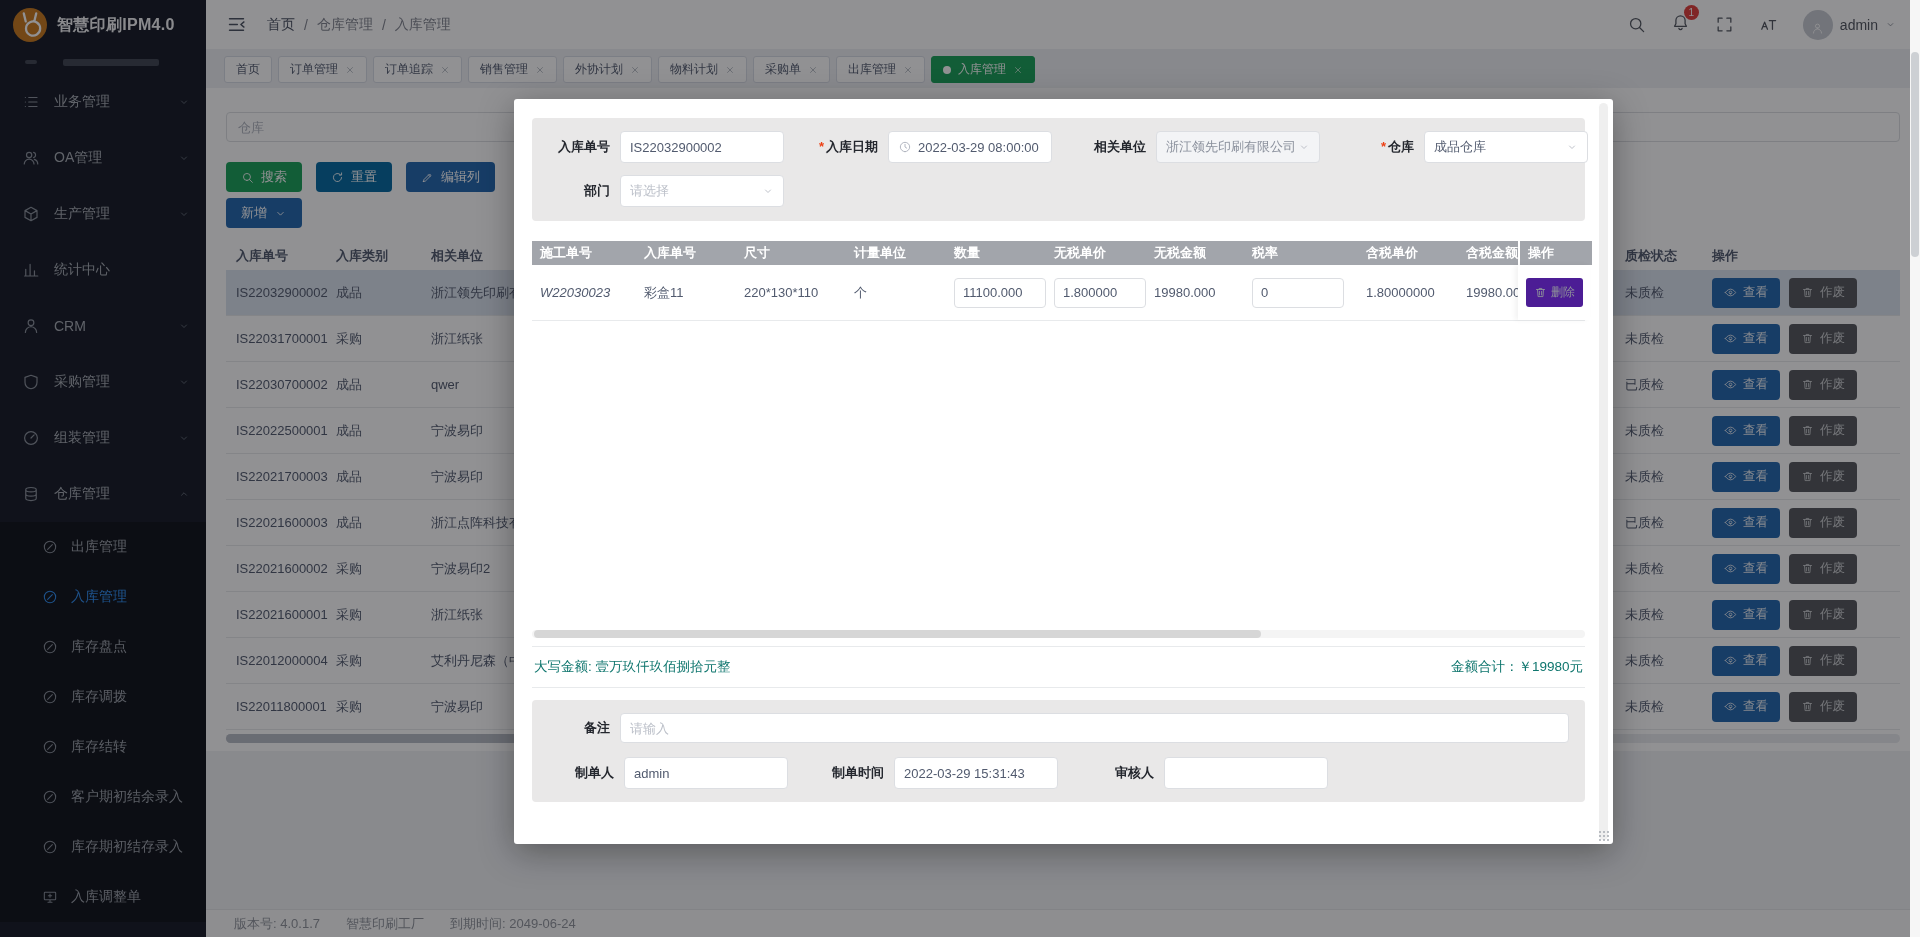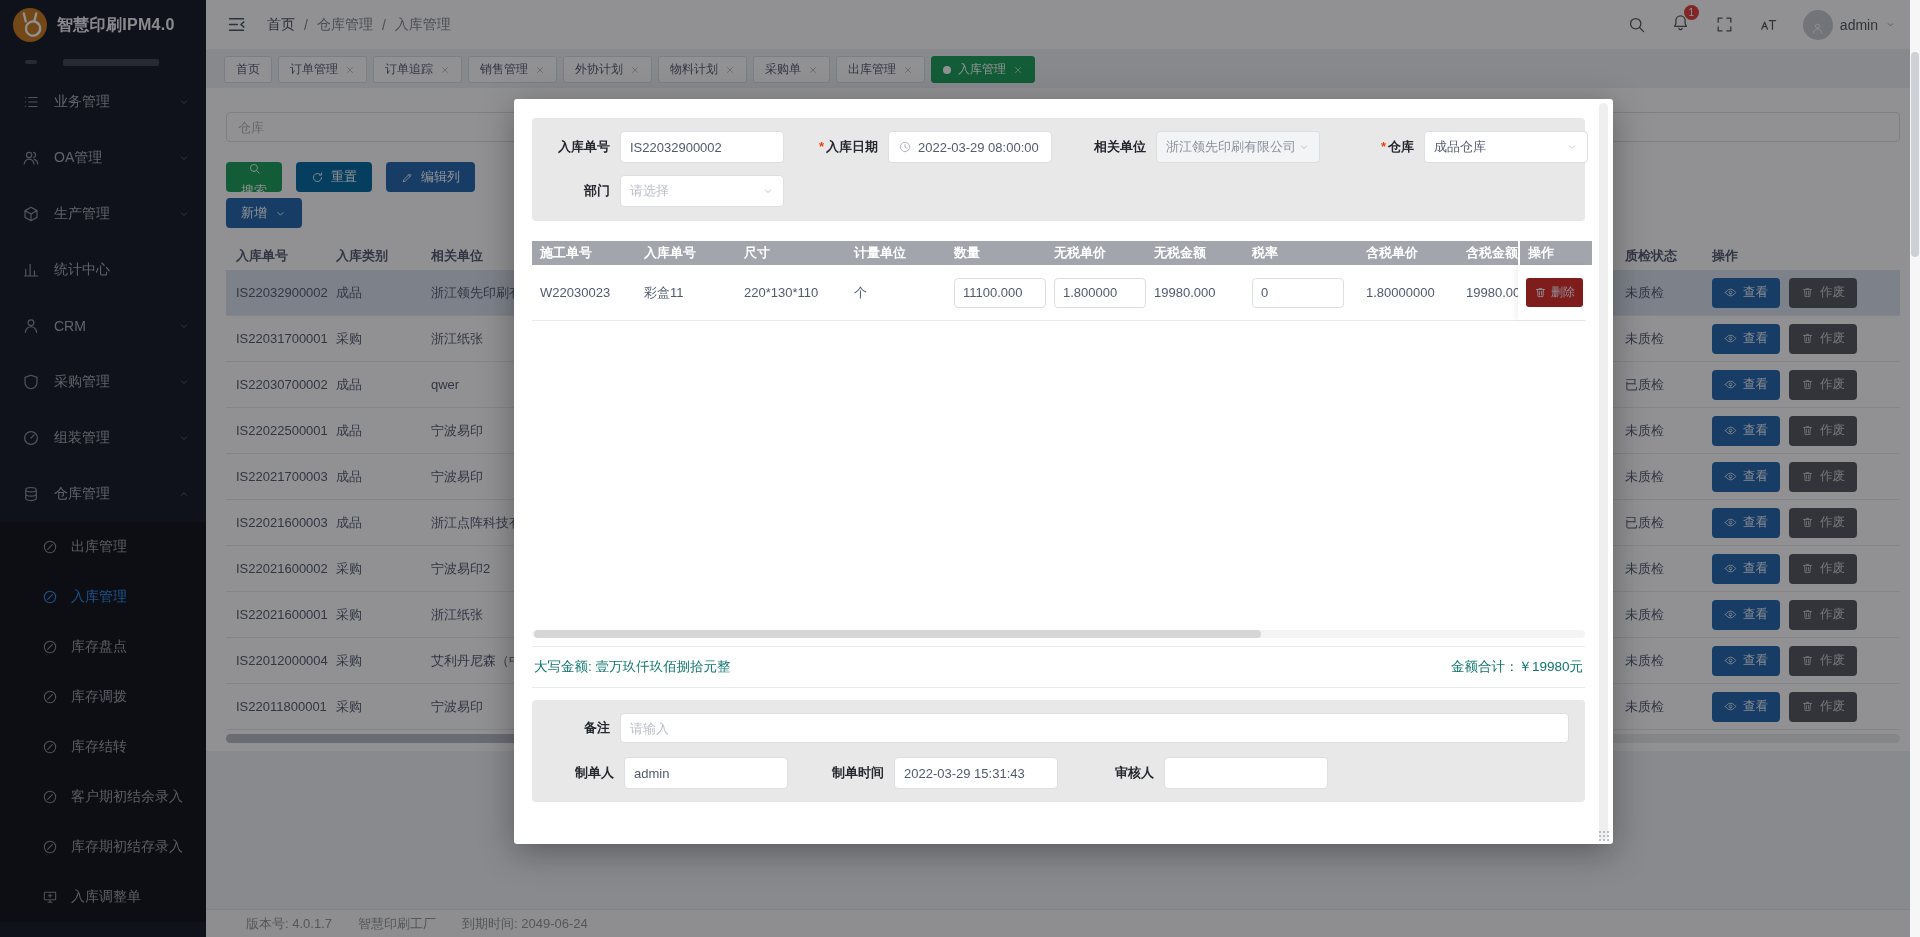--- a/index.html
+++ b/index.html
@@ -47,41 +47,41 @@
   .tab.active{background:#18a058;border-color:#18a058;color:#fff;}
   .tab.active .x{color:#eaf6ef;}
   .tab .dot{width:8px;height:8px;border-radius:50%;background:#fff;flex:none;}
 
   .content{height:663px;background:#fff;padding:24px 20px 0 20px;flex:none;position:relative;}
   .filter-input{width:100%;height:30px;border:1px solid #dcdee2;border-radius:4px;font-size:13px;color:#515a6e;padding:0 11px;outline:none;font-family:inherit;background:#fff;}
   .filter-input::placeholder{color:#aeb3bd;}
   .btn-row{margin-top:20px;display:flex;gap:14px;}
   .btn{height:30px;display:inline-flex;align-items:center;gap:7px;padding:0 15px;border:none;border-radius:4px;color:#fff;font-size:13px;font-family:inherit;cursor:pointer;}
   .btn .ic{width:13px;height:13px;}
-  .btn.green{background:#18a058;flex-direction:column;}
+  .btn.green{background:#18a058;}
   .btn.gold{background:#0369a1;}
   .btn.blue{background:#2166ae;}
   .btn-row2{margin-top:6px;}
   .orders{margin-top:14px;}
   .ohead{display:flex;height:28px;align-items:center;font-size:13px;font-weight:bold;color:#515a6e;}
   .orow{display:flex;height:46px;align-items:center;border-bottom:1px solid #e8eaec;font-size:13px;color:#515a6e;cursor:pointer;}
   .orow.selected{background:#dbe3ee;}
   .c1{width:110px;padding-left:10px;flex:none;overflow:hidden;white-space:nowrap;}
   .c2{width:95px;flex:none;overflow:hidden;white-space:nowrap;}
   .c3{flex:1;min-width:0;overflow:hidden;white-space:nowrap;}
   .c4{width:125px;padding-left:50px;flex:none;overflow:hidden;white-space:nowrap;}
   .c5{width:200px;padding-left:12px;flex:none;display:flex;align-items:center;gap:9px;}
   .act-btn{height:30px;display:inline-flex;align-items:center;gap:6px;padding:0 12px;border:none;border-radius:4px;font-size:12.5px;font-family:inherit;cursor:pointer;}
   .act-btn .ic{width:13px;height:13px;}
   .act-view{background:#2166ae;color:#e8eef5;}
   .act-void{background:#54575c;color:#c9cbce;}
   .h-scroll{height:9px;margin-top:4px;background:#e9ebee;border-radius:5px;position:relative;}
   .h-scroll .thumb{position:absolute;left:0;top:0;height:9px;width:32%;background:#b7bcc5;border-radius:5px;}
   .gap{flex:1;background:#f0f2f5;}
-  .page-footer{height:28px;background:#fafafa;border-top:1px solid #e3e5e8;display:flex;align-items:center;gap:26px;padding-left:40px;font-size:13px;color:#90949c;flex:none;}
+  .page-footer{height:28px;background:#fafafa;border-top:1px solid #e3e5e8;display:flex;align-items:center;gap:26px;padding-left:28px;font-size:13px;color:#90949c;flex:none;}
 
   
   .overlay{position:fixed;inset:0;background:rgba(10,12,16,.45);z-index:40;}
   .vscroll-page{position:fixed;top:0;right:0;width:10px;height:100%;background:#f6f6f6;z-index:100;}
   .vscroll-page .thumb{position:absolute;top:52px;left:1px;width:8px;height:205px;background:#cdd0d4;border-radius:4px;}
 
   
   .modal{position:fixed;left:514px;top:99px;width:1099px;height:745px;background:#fff;border-radius:3px;box-shadow:0 8px 34px rgba(0,0,0,.35);z-index:50;display:flex;flex-direction:column;}
   .m-title{height:39px;border-bottom:1px solid #ececec;display:flex;align-items:center;padding:0 20px;font-size:14px;font-weight:bold;color:#17233d;flex:none;}
   .win-btns{margin-left:auto;display:flex;align-items:center;gap:25px;color:#4b4f56;}
@@ -104,21 +104,21 @@
   .ctrl.date span{overflow:hidden;white-space:nowrap;}
   .ph{color:#bcc0c9;}
   .items{margin-top:20px;}
   .ithead{display:flex;height:24px;}
   .ith{background:#a2a5ab;color:#fff;font-size:13px;font-weight:bold;display:flex;align-items:center;padding-left:8px;overflow:hidden;white-space:nowrap;flex:none;}
   .ith.actions{margin-left:2px;width:72px;}
   .itrow{display:flex;height:56px;align-items:center;border-bottom:1px solid #e8eaec;font-size:13px;color:#515a6e;}
   .itc{padding-left:8px;flex:none;overflow:hidden;white-space:nowrap;}
   .itc input{width:92px;height:30px;border:1px solid #dcdee2;border-radius:4px;padding:0 8px;font-size:13px;color:#515a6e;font-family:inherit;outline:none;}
   .itc.actions{width:72px;display:flex;align-items:center;box-shadow:-3px 0 5px rgba(0,0,0,.05);height:100%;background:#fff;}
-  .del-btn{display:inline-flex;align-items:center;gap:4px;background:#7f1d1d;border:none;border-radius:3px;padding:6px 8px;font-size:12px;color:#8f9399;cursor:pointer;font-family:inherit;}
+  .del-btn{display:inline-flex;align-items:center;gap:4px;background:#4c1d95;border:none;border-radius:3px;padding:6px 8px;font-size:12px;color:#8f9399;cursor:pointer;font-family:inherit;}
   .del-btn .ic{width:12px;height:12px;}
   .items-filler{height:306px;}
   .m-hscroll{height:8px;background:#f4f4f4;border-radius:4px;position:relative;margin-top:3px;}
   .m-hscroll .thumb{position:absolute;left:2px;top:0;height:8px;width:69%;background:#d6d6d6;border-radius:4px;}
   .summary{display:flex;justify-content:space-between;align-items:center;border-top:1px solid #e8eaec;border-bottom:1px solid #e8eaec;margin-top:8px;padding:11px 2px;font-size:13.5px;color:#0f766e;}
   .p2{margin-top:12px;padding:13px 16px;}
   .remark-row{display:flex;align-items:center;}
   .remark-row .flabel{width:62px;}
   .remark-input{flex:1;height:30px;background:#fff;border:1px solid #dcdee2;border-radius:4px;padding:0 9px;font-size:13px;color:#515a6e;font-family:inherit;outline:none;}
   .remark-input::placeholder{color:#bcc0c9;}
@@ -756,21 +756,21 @@
           <span class="ith" style="width:100px">计量单位</span>
           <span class="ith" style="width:100px">数量</span>
           <span class="ith" style="width:100px">无税单价</span>
           <span class="ith" style="width:98px">无税金额</span>
           <span class="ith" style="width:114px">税率</span>
           <span class="ith" style="width:100px">含税单价</span>
           <span class="ith" style="width:60px">含税金额</span>
           <span class="ith actions">操作</span>
         </div>
       <div class="itrow">
-        <span class="itc" style="width: 104px;">W22030023</span>
+        <span class="itc" style="width: 104px; font-style: italic;">W22030023</span>
         <span class="itc" style="width: 100px;">彩盒11</span>
         <span class="itc" style="width: 110px;">220*130*110</span>
         <span class="itc" style="width: 100px;">个</span>
         <span class="itc" style="width: 100px;"><input readonly="" value="11100.000" style=""></span>
         <span class="itc" style="width: 100px;"><input readonly="" value="1.800000" style=""></span>
         <span class="itc" style="width: 98px;">19980.000</span>
         <span class="itc" style="width: 114px;"><input readonly="" value="0" style=""></span>
         <span class="itc" style="width: 100px;">1.80000000</span>
         <span class="itc" style="width: 60px;">19980.000</span>
         <span class="itc actions">

